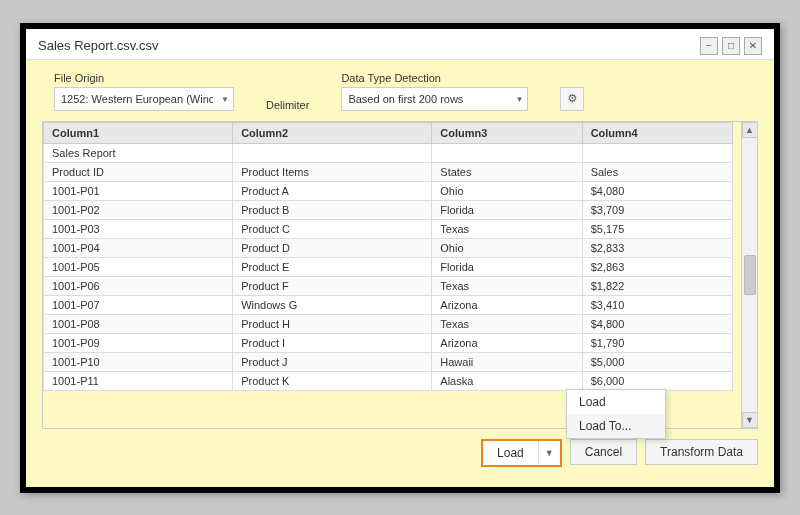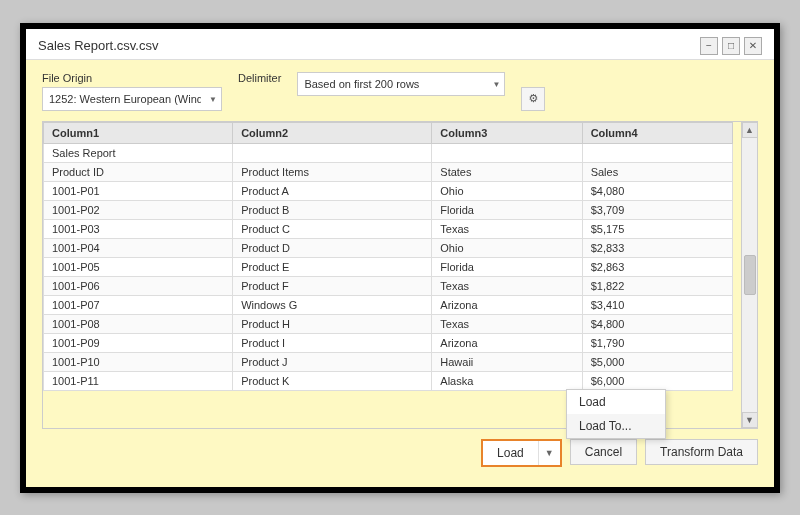--- a/index.html
+++ b/index.html
@@ -53,21 +53,23 @@
     }
     .content {
       padding: 12px 16px;
       flex: 1;
       display: flex;
       flex-direction: column;
       gap: 10px;
     }
     .controls-row {
       display: flex;
-      gap: 16px;
+      gap: 32px;
+      align-items: flex-end;
+      margin-left: 12px;
     }
     .control-group {
       display: flex;
       flex-direction: column;
       gap: 3px;
     }
     .control-label {
       font-size: 11px;
       color: #333;
     }
@@ -102,21 +104,21 @@
       border: 2px solid #e8832a;
       outline: none;
     }
     .file-origin-select {
       width: 180px;
     }
     .delimiter-select {
       width: 160px;
     }
     .data-type-select {
-      width: 208px;
+      width: 187px;
     }
     .icon-btn {
       width: 24px;
       height: 24px;
       background: #f5f5f5;
       border: 1px solid #ccc;
       display: flex;
       align-items: center;
       justify-content: center;
       cursor: pointer;
@@ -271,20 +273,21 @@
         <div class="select-wrapper">
           <select class="select-control file-origin-select">
             <option>1252: Western European (Windows)</option>
           </select>
         </div>
       </div>
       <div class="control-group">
         <span class="control-label">Delimiter</span>
       </div>
       <div class="control-group">
+        <span class="control-label">Data Type Detection</span>
         <div class="select-wrapper">
           <select class="select-control data-type-select">
             <option>Based on first 200 rows</option>
           </select>
         </div>
       </div>
       <div class="icon-btn" title="Settings">
         <span>⚙</span>
       </div>
     </div>

